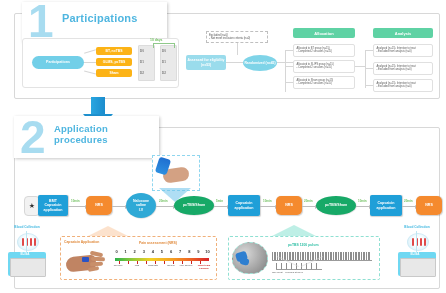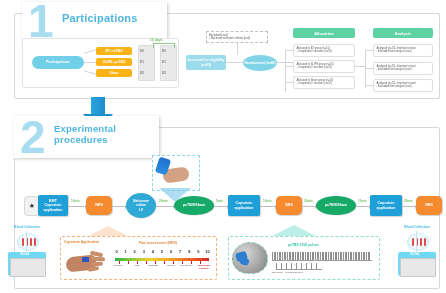--- a/index.html
+++ b/index.html
@@ -260,21 +260,21 @@
   <div class="leaf-line abs" style="left:365px;top:85px;width:8px;"></div>
 
   <div id="bigarrow">
     <div class="shaft"></div>
       <div class="head"></div>
   </div>
 
   <div class="sec-frame" id="sec2-frame"></div>
   <div class="plaque" id="plaque2"></div>
   <div class="bignum" id="num2">2</div>
-  <div class="sectitle" id="title2">Experimental procedures</div>
+  <div class="sectitle" id="title2">Application procedures</div>
 
   <div id="coil">
     <div class="coil-hand"></div>
     <div class="coil-dev"></div>
   </div>
   <div id="coil-funnel"></div>
 
   <div id="patient">★</div>
 
   <div id="flowband">

